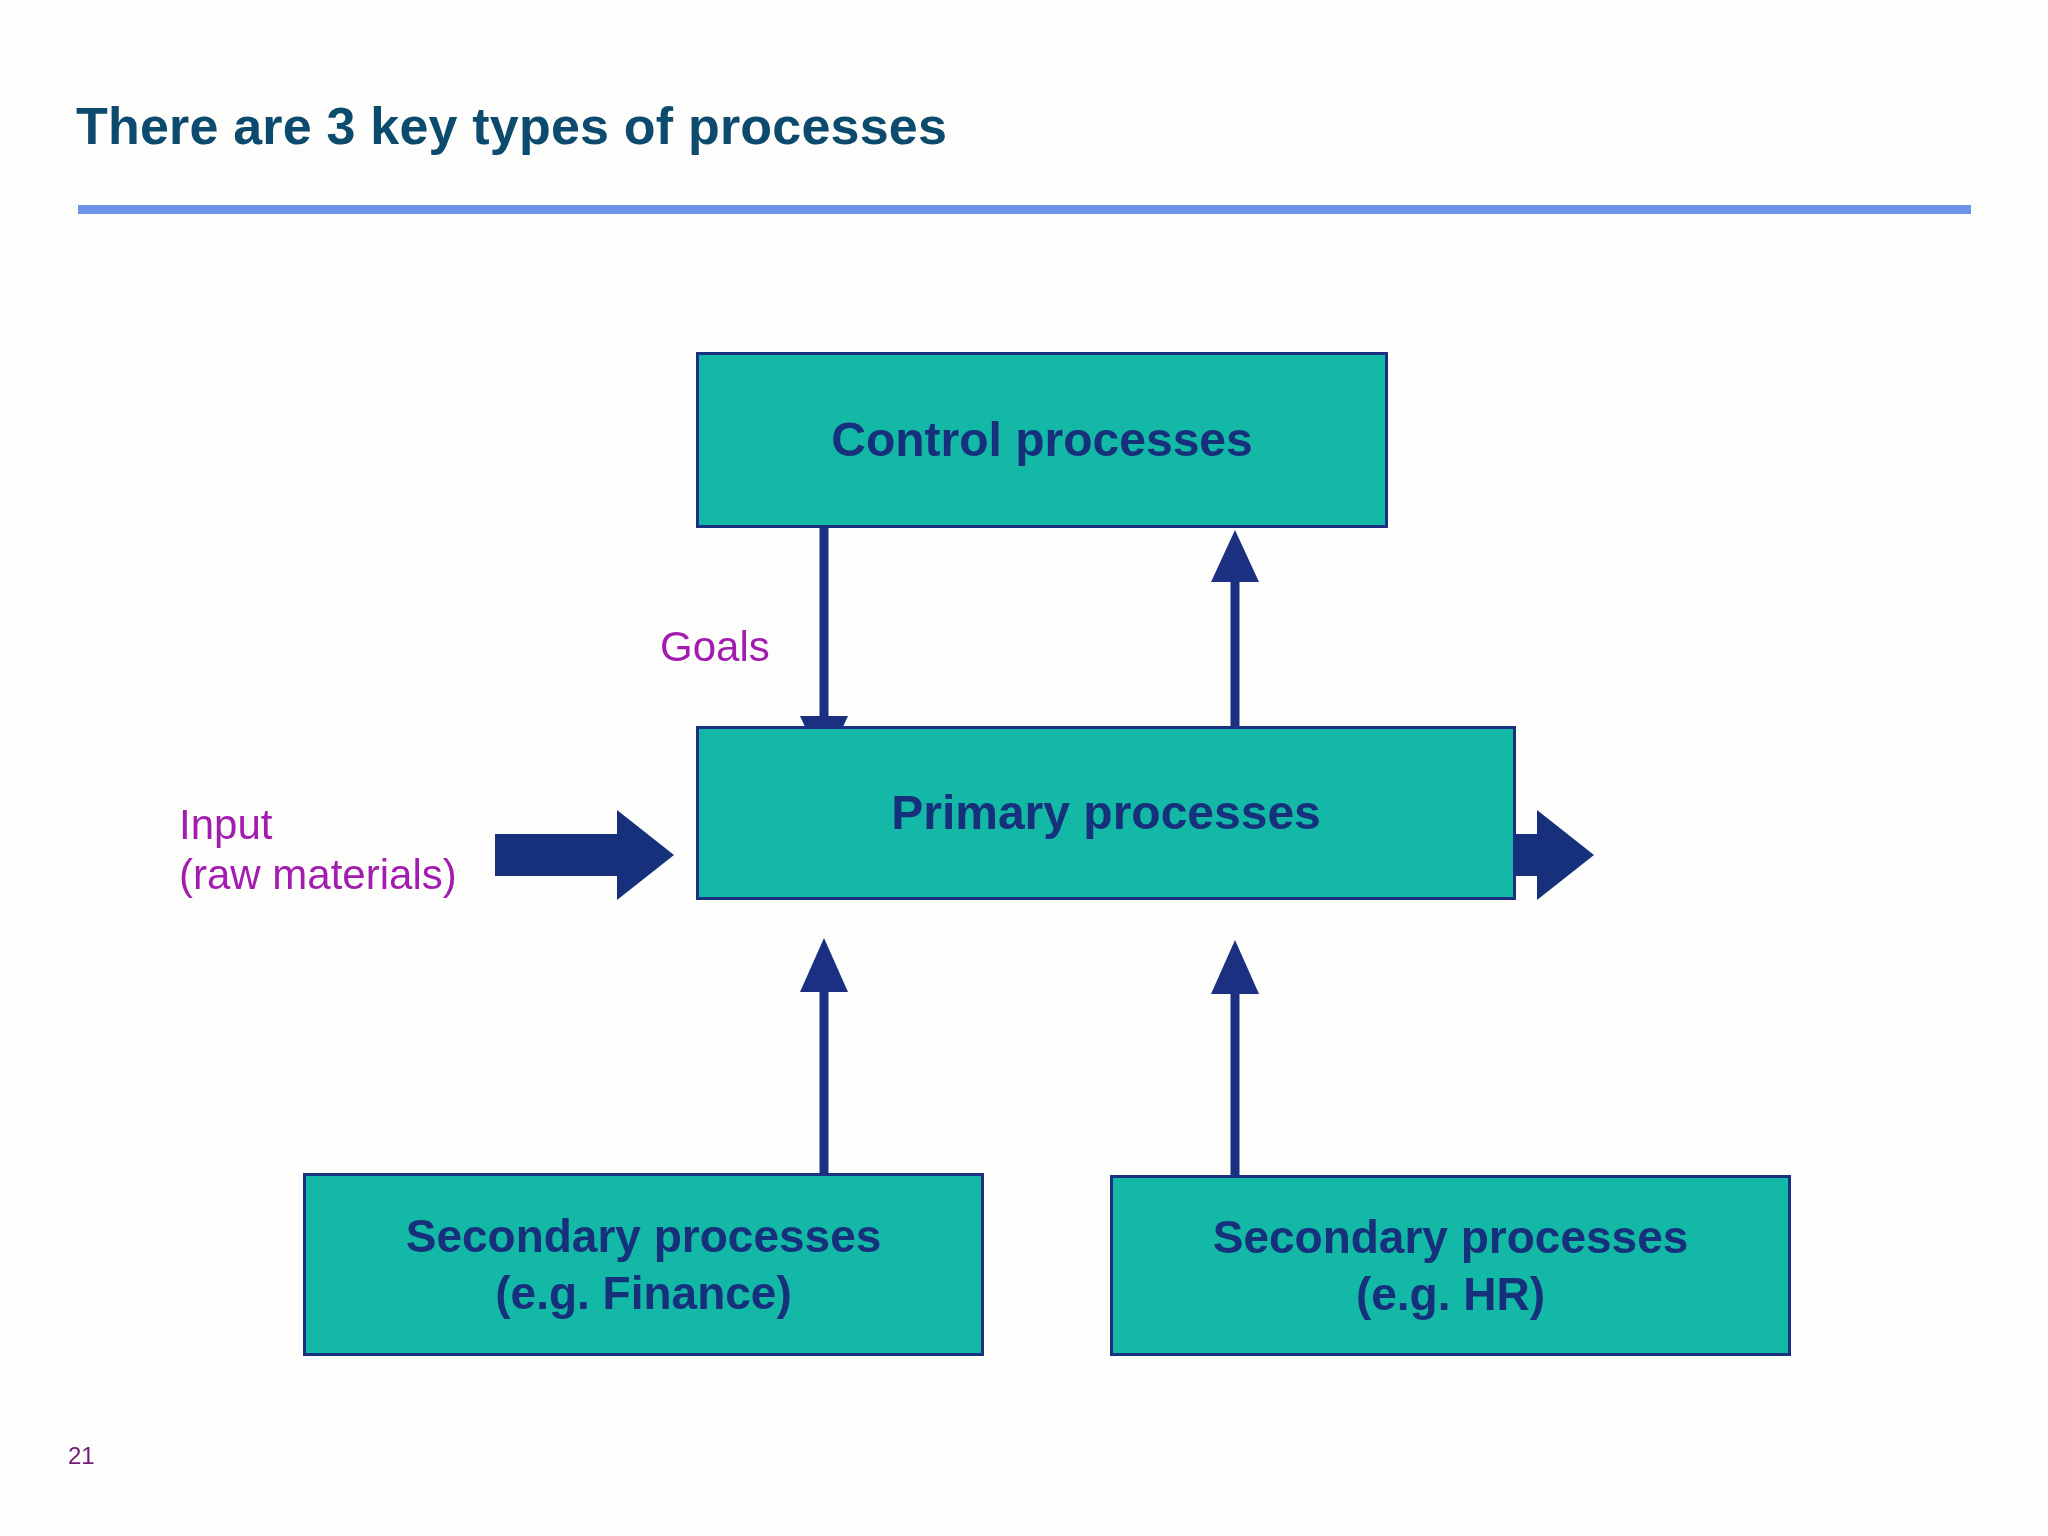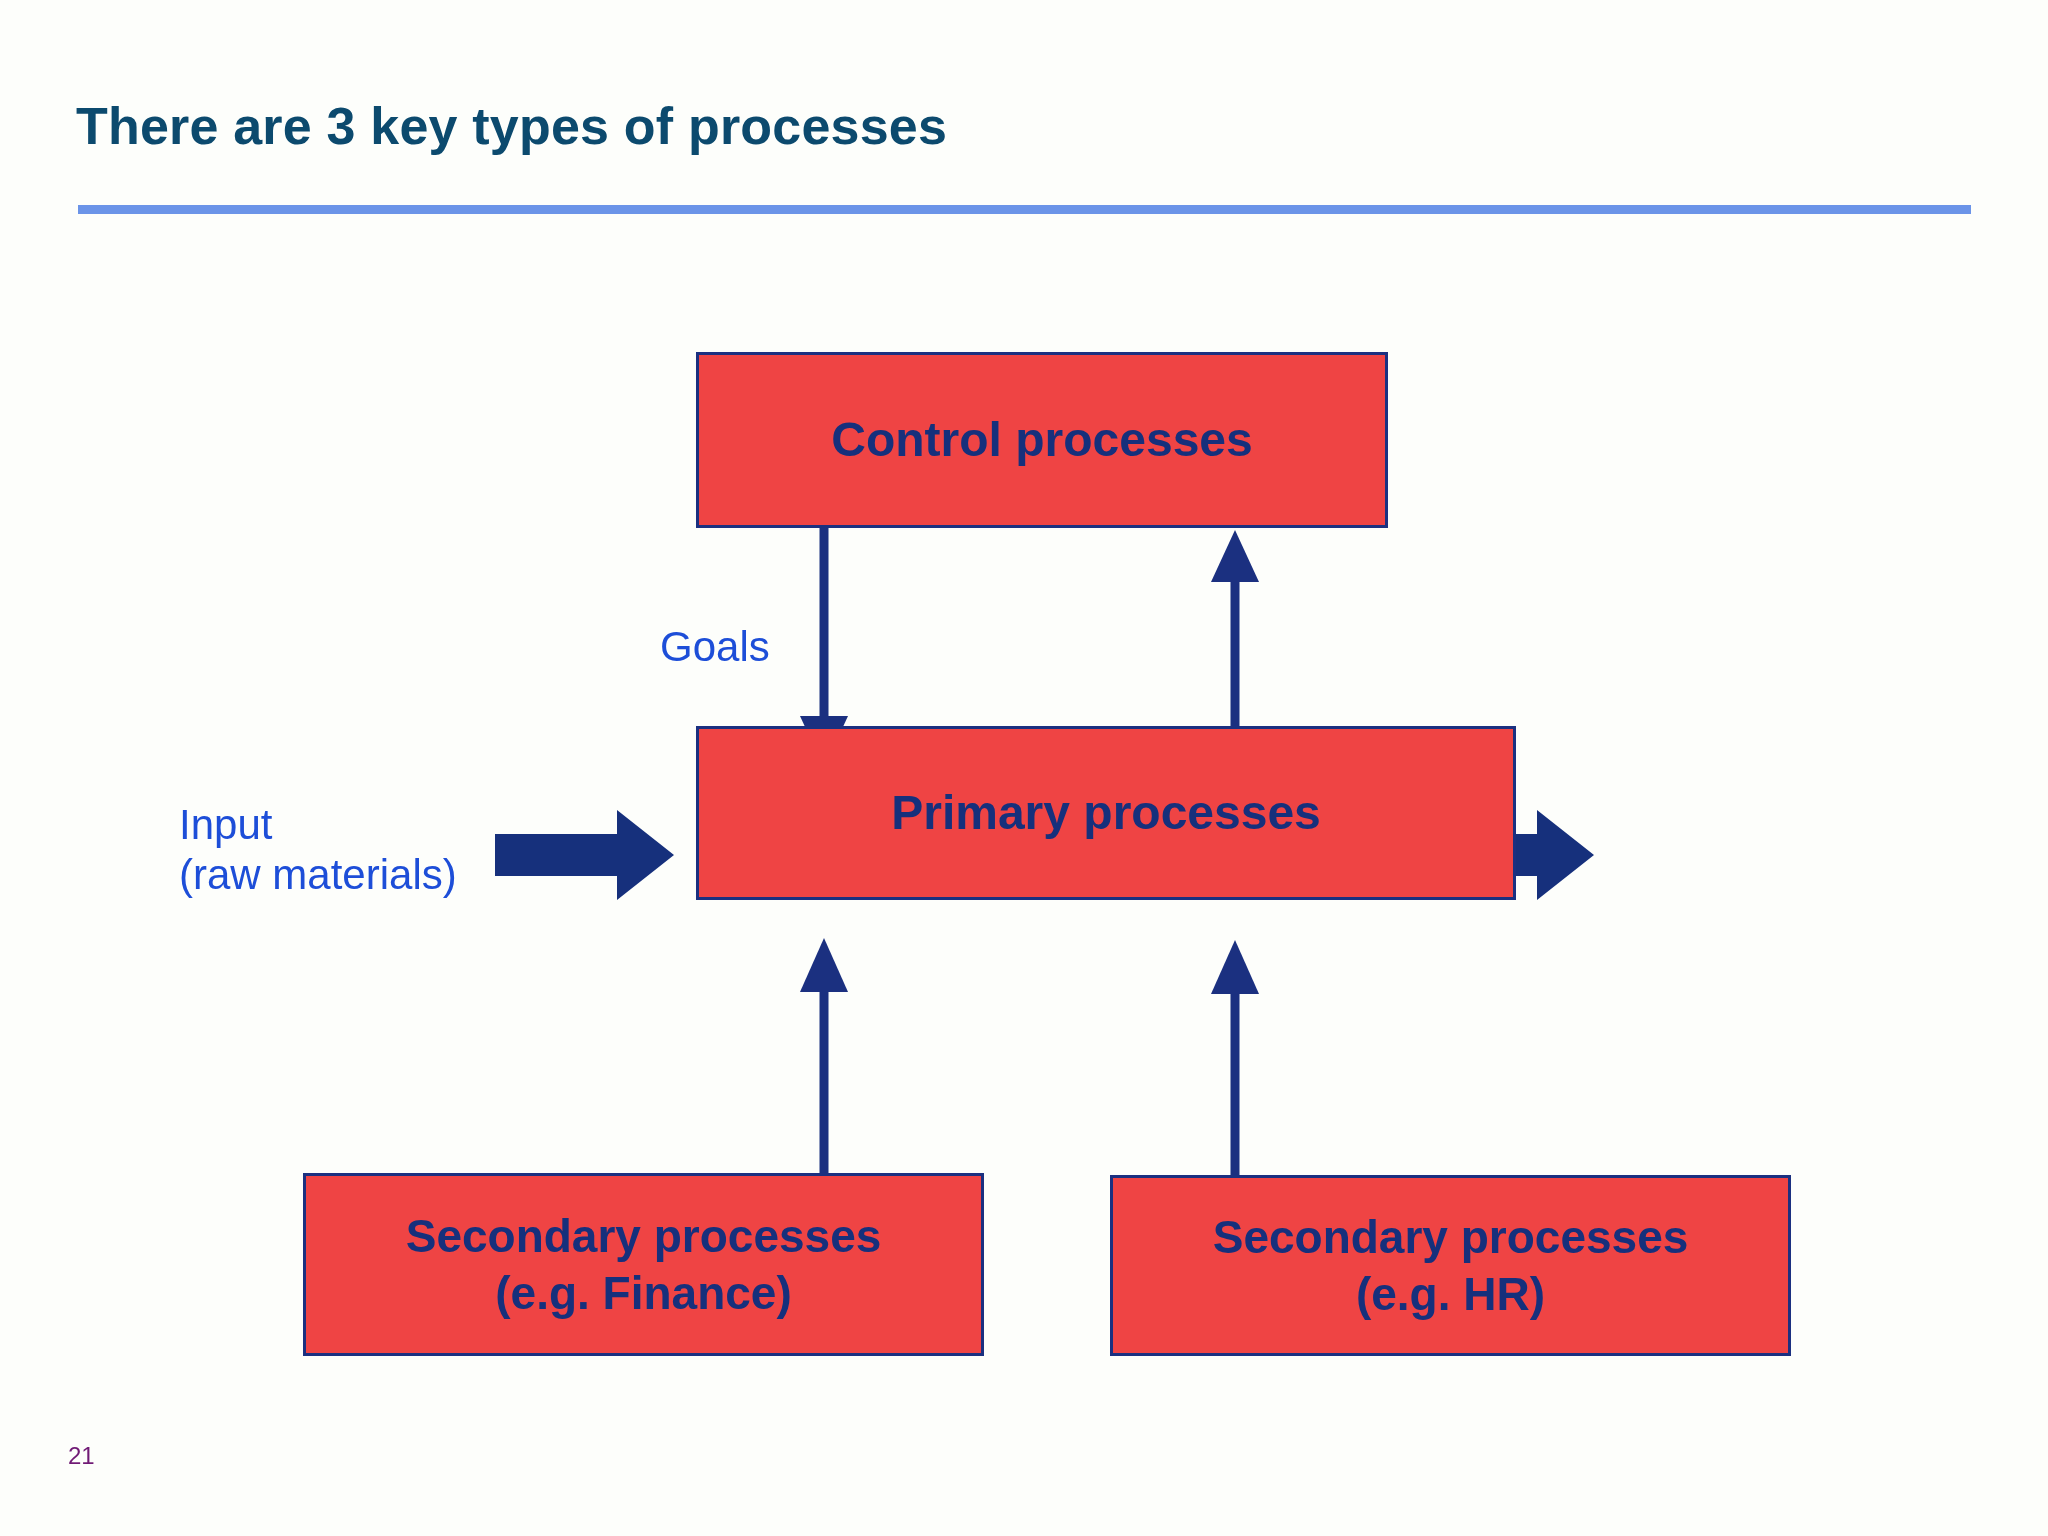--- a/index.html
+++ b/index.html
@@ -38,21 +38,21 @@
     top: 205px;
     width: 1893px;
     height: 9px;
     background: #6b94e8;
   }
 
   
   .proc-box {
     position: absolute;
     box-sizing: border-box;
-    background: #ef4444;
+    background: #14b8a6;
     border: 3px solid #1b3080;
     display: flex;
     align-items: center;
     justify-content: center;
     text-align: center;
     color: #16307c;
     font-weight: bold;
     line-height: 1.22;
   }
 
@@ -96,21 +96,21 @@
     left: 0;
     top: 0;
     width: 2048px;
     height: 1536px;
     pointer-events: none;
   }
 
   
   .annot {
     position: absolute;
-    color: #1d4ed8;
+    color: #a21caf;
     font-size: 42px;
     line-height: 1.18;
     white-space: pre-line;
   }
 
   #label-goals {
     left: 660px;
     top: 622px;
     text-align: left;
   }

